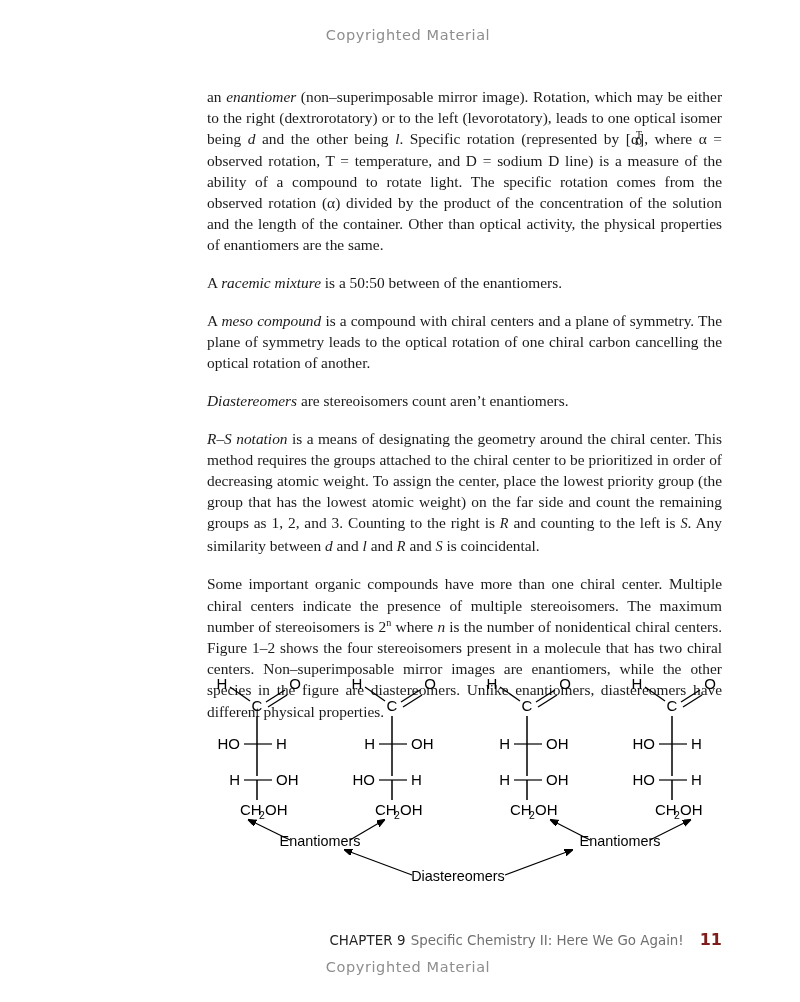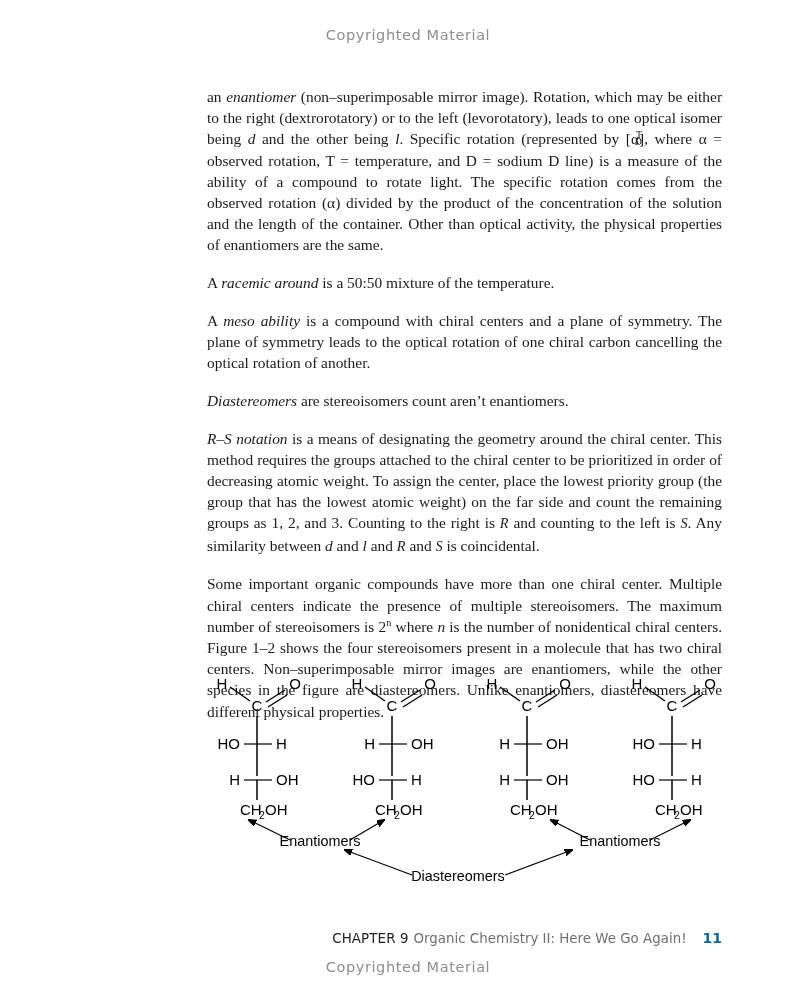--- a/index.html
+++ b/index.html
@@ -107,38 +107,38 @@
     left: 207px;
     top: 930px;
     width: 515px;
     text-align: right;
     font-family: "DejaVu Sans", "Liberation Sans", sans-serif;
     font-size: 13.4px;
   }
   #footer-line .chapter-tag { color: #232323; letter-spacing: 0.1px; }
   #footer-line .chapter-title { color: #6f6f6f; margin-left: 5px; }
   #footer-line .page-number {
-    color: #0369a1;
+    color: #7f1d1d;
     font-weight: bold;
-    font-size: 14px;
+    font-size: 16px;
     margin-left: 16px;
   }
 </style>
 </head>
 <body>
 
 <div class="copyright-mark" id="copyright-top">Copyrighted Material</div>
 
 <div class="text-column">
 
   <p class="body-par"><span>an </span><span class="it">enantiomer</span><span> (non–superimposable mirror image). Rotation, which may be either to the right (dextrorotatory) or to the left (levorotatory), leads to one optical isomer being </span><span class="it">d</span><span> and the other being </span><span class="it">l</span><span>. Specific rotation (represented by [</span><span class="alpha-bracket"><span>α</span><span class="sup-T">T</span><span class="sub-D">D</span></span><span>], where α = observed rotation, T = temperature, and D = sodium D line) is a measure of the ability of a compound to rotate light. The specific rotation comes from the observed rotation (α) divided by the product of the concentration of the solution and the length of the container. Other than optical activity, the physical properties of enantiomers are the same.</span></p>
 
-  <p class="body-par"><span>A </span><span class="it">racemic around</span><span> is a 50:50 mixture of the temperature.</span></p>
-
-  <p class="body-par"><span>A </span><span class="it">meso ability</span><span> is a compound with chiral centers and a plane of symmetry. The plane of symmetry leads to the optical rotation of one chiral carbon cancelling the optical rotation of another.</span></p>
+  <p class="body-par"><span>A </span><span class="it">racemic mixture</span><span> is a 50:50 between of the enantiomers.</span></p>
+
+  <p class="body-par"><span>A </span><span class="it">meso compound</span><span> is a compound with chiral centers and a plane of symmetry. The plane of symmetry leads to the optical rotation of one chiral carbon cancelling the optical rotation of another.</span></p>
 
   <p class="body-par"><span class="it">Diastereomers</span><span> are stereoisomers count aren’t enantiomers.</span></p>
 
   <p class="body-par"><span class="it">R–S notation</span><span> is a means of designating the geometry around the chiral center. This method requires the groups attached to the chiral center to be prioritized in order of decreasing atomic weight. To assign the center, place the lowest priority group (the group that has the lowest atomic weight) on the far side and count the remaining groups as 1, 2, and 3. Counting to the right is </span><span class="rs-letter">R</span><span> and counting to the left is </span><span class="rs-letter">S</span><span>. Any similarity between </span><span class="it">d</span><span> and </span><span class="it">l</span><span> and </span><span class="rs-letter">R</span><span> and </span><span class="rs-letter">S</span><span> is coincidental.</span></p>
 
   <p class="body-par"><span>Some important organic compounds have more than one chiral center. Multiple chiral centers indicate the presence of multiple stereoisomers. The maximum number of stereoisomers is 2</span><sup class="sup">n</sup><span> where </span><span class="it">n</span><span> is the number of nonidentical chiral centers. Figure 1–2 shows the four stereoisomers present in a molecule that has two chiral centers. Non–superimposable mirror images are enantiomers, while the other species in the figure are diastereomers. Unlike enantiomers, diastereomers have different physical properties.</span></p>
 
 </div>
 
 <div id="figure-block">
@@ -254,16 +254,16 @@
       <text x="620" y="178" class="arrowlabel" text-anchor="middle">Enantiomers</text>
 
       <line x1="412" y1="207" x2="345" y2="182" stroke-width="1.2" marker-end="url(#arrowhead)"></line>
       <line x1="505" y1="207" x2="572" y2="182" stroke-width="1.2" marker-end="url(#arrowhead)"></line>
       <text x="458" y="213" class="arrowlabel" text-anchor="middle">Diastereomers</text>
     </g>
   </svg>
 </div>
 
 <div id="footer-line">
-  <span class="chapter-tag">CHAPTER 9</span><span class="chapter-title">Organic Chemistry II: Here We Go Again!</span><span class="page-number">11</span>
+  <span class="chapter-tag">CHAPTER 9</span><span class="chapter-title">Specific Chemistry II: Here We Go Again!</span><span class="page-number">11</span>
 </div>
 
 <div class="copyright-mark" id="copyright-bottom">Copyrighted Material</div>
 
 </body></html>

